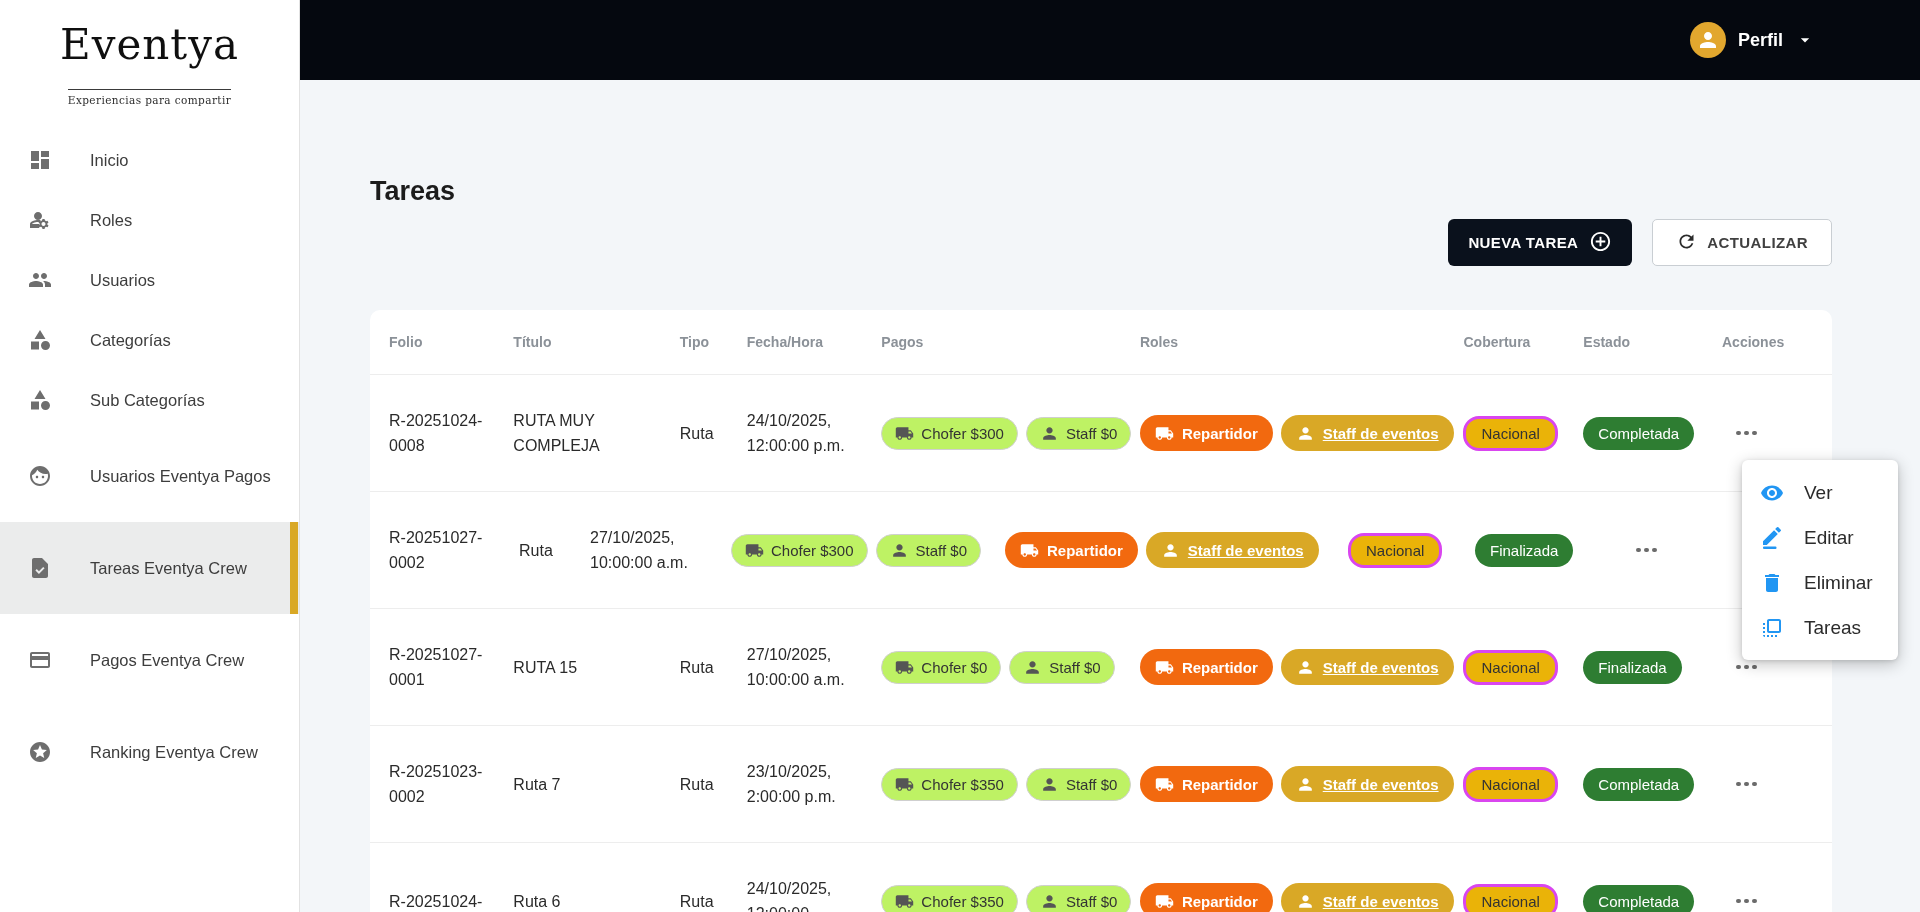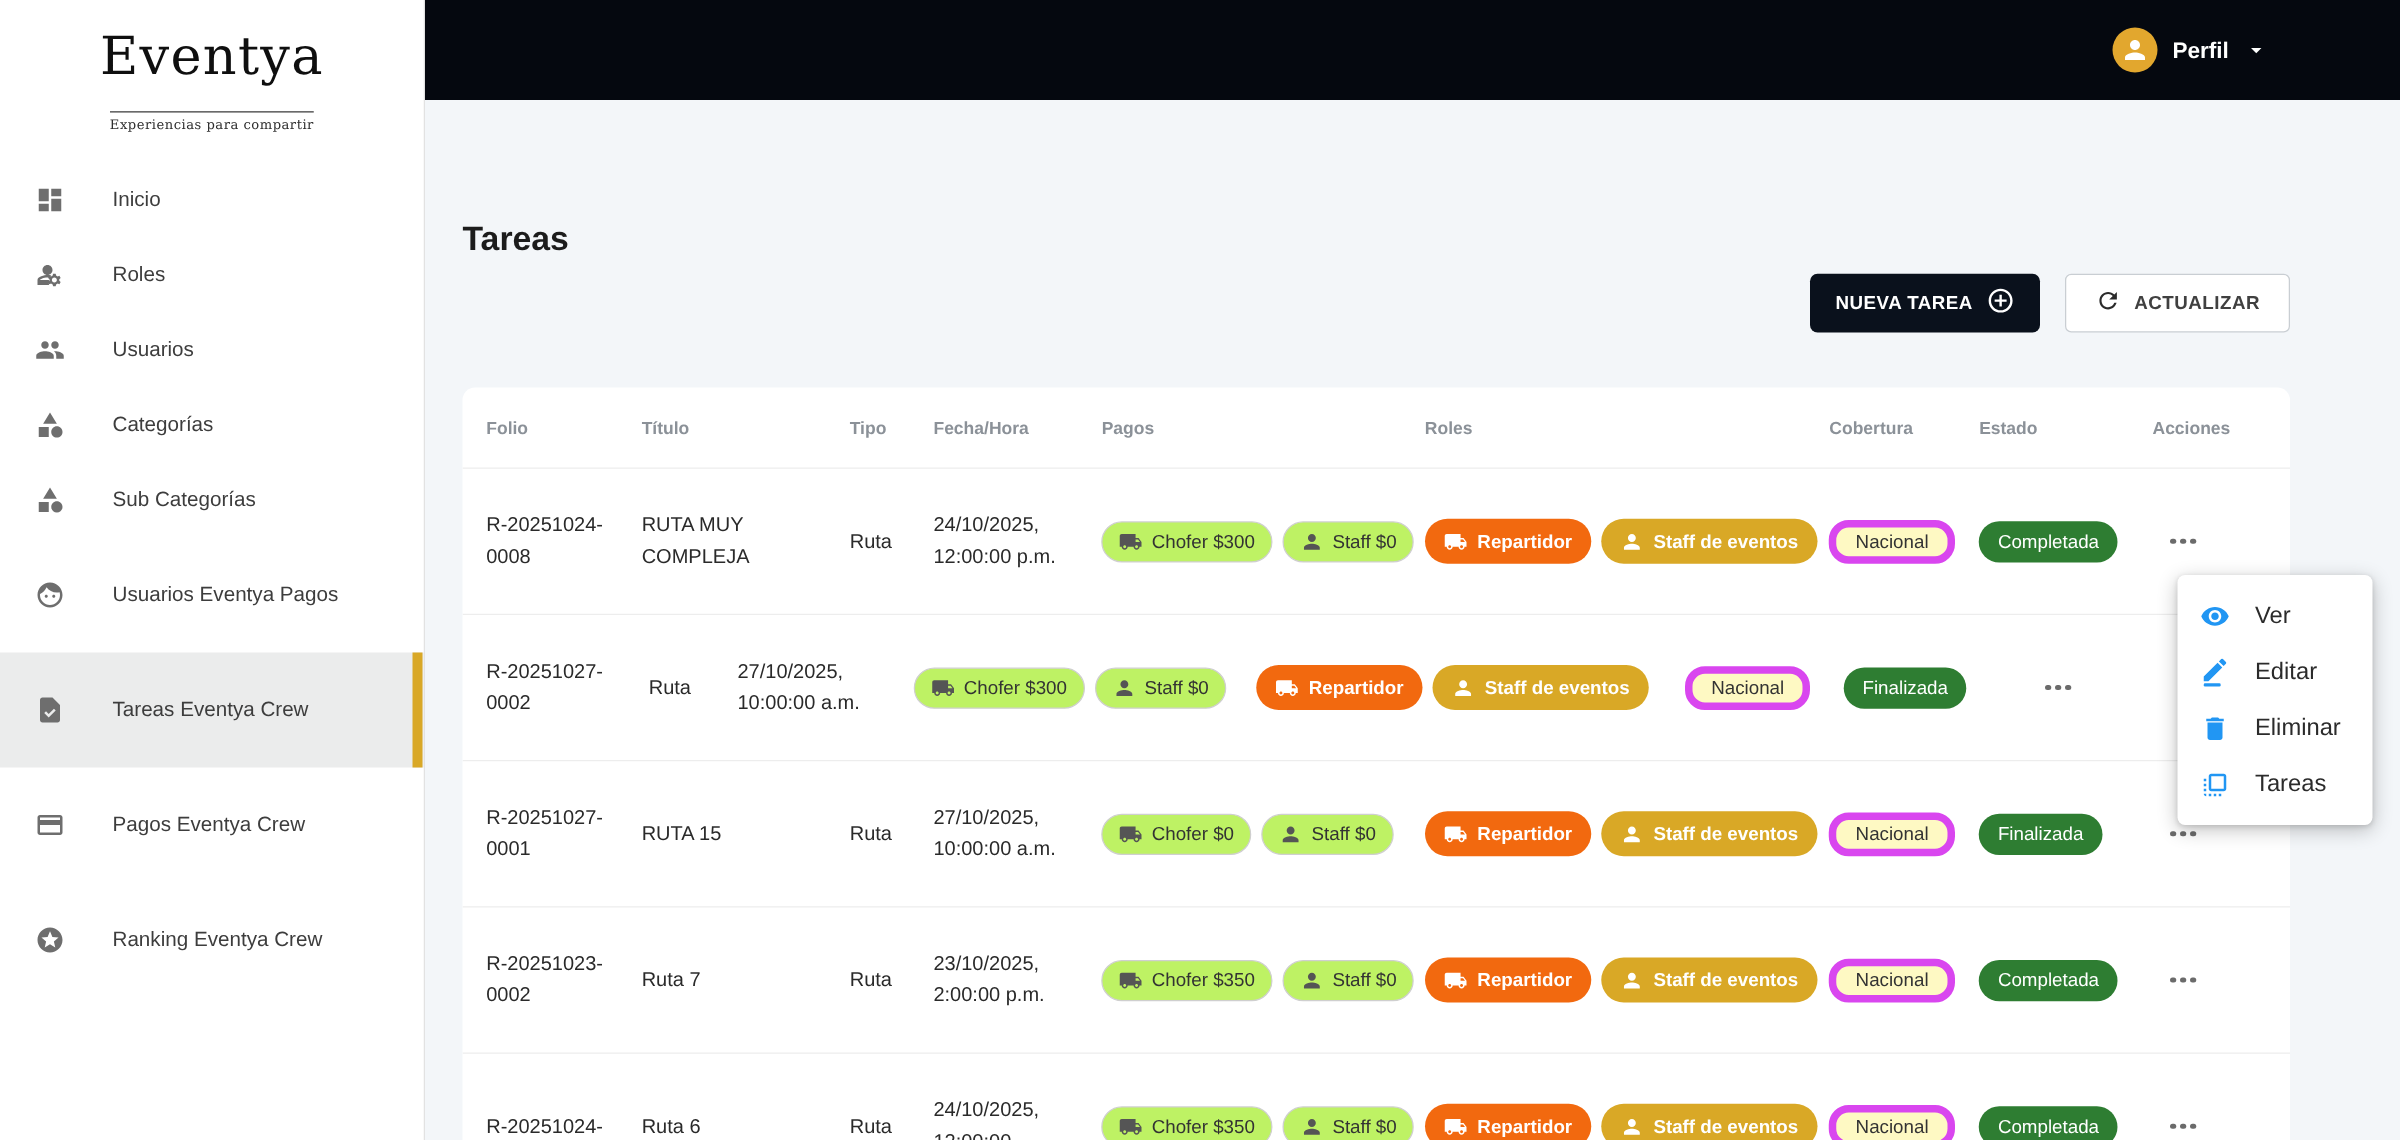--- a/index.html
+++ b/index.html
@@ -1,20 +1,20 @@
 <!DOCTYPE html>
 <html style="--accent-orange: #F2690F; --accent-gold: #D9A826; --status-green: #2E7D32; --menu-icon-blue: #2196F3; --sidebar-active-bar: #D9A826; --avatar-gold: #E2A72E; --topbar-black: #05080F;"><head>
 <meta charset="utf-8">
 <style>
   * { margin:0; padding:0; box-sizing:border-box; }
   html,body { width:1920px; height:912px; overflow:hidden; font-family:"Liberation Sans", sans-serif; background:#f3f6f9; }
   #app { position:relative; width:1920px; height:912px; }
 
   
-  .sidebar { position:absolute; left:0; top:0; bottom:0; width:340px; background:#ffffff;
+  .sidebar { position:absolute; left:0; top:0; bottom:0; width:300px; background:#ffffff;
              border-right:1px solid #e2e2e2; z-index:20; }
   .logo-wrap { padding-top:24px; text-align:center; }
   .logo-name { font-family:"DejaVu Serif", serif; font-size:42px; font-weight:500; color:#0f0f0f; line-height:1; letter-spacing:1px; }
   .logo-tag { display:inline-block; margin-top:5px; padding-top:4px; border-top:1.5px solid #3a3a3a;
               font-family:"DejaVu Serif", serif; font-size:10.5px; color:#2e2e2e; letter-spacing:.4px; }
   .nav { margin-top:22px; }
   .side-item { position:relative; display:flex; align-items:center; padding:0 18px 0 28px; min-height:60px; cursor:pointer; }
   .side-item.two { min-height:92px; }
   .side-ic { width:24px; height:24px; fill:#6e6e6e; flex:0 0 24px; }
   .side-label { margin-left:38px; font-size:16.5px; color:#3d3d3d; line-height:27px; }
@@ -52,27 +52,27 @@
   .tr.body-row { min-height:117px; }
   .th { font-size:14px; font-weight:600; color:#8b9198; white-space:nowrap; overflow:visible; }
   .td { font-size:16px; color:#2a2a2a; line-height:25px; }
   .c0{width:130px;padding-right:30px;} .c1{width:174px;padding-right:40px;} .c2{width:71px;}
   .c3{width:141px;padding-right:28px;} .c4{width:274px;} .c5{width:343px;} .c6{width:127px;}
   .c7{width:147px;} .c8{width:110px;flex:0 0 110px;}
   .chips { display:flex; align-items:center; gap:8px; flex-wrap:wrap; }
   .chip-outline { display:inline-flex; align-items:center; gap:7px; height:33px; padding:0 13px;
                   border:1px solid #cfcfcf; border-radius:17px; background:#bef264; font-size:15px; color:#333; white-space:nowrap; }
   .chip-outline svg { width:19px; height:19px; fill:#555; }
-  .chip-plain { display:inline-flex; align-items:center; height:35px; padding:0 15px; border:6px solid #d946ef;
-                border-radius:16px; background:#fef9c3; font-size:15px; color:#333; }
+  .chip-plain { display:inline-flex; align-items:center; height:35px; padding:0 15px; border:3px solid #d946ef;
+                border-radius:16px; background:#eab308; font-size:15px; color:#333; }
   .chip-role { display:inline-flex; align-items:center; gap:8px; height:36px; padding:0 15px; border-radius:18px;
                color:#fff; font-size:15px; font-weight:700; white-space:nowrap; }
   .chip-role svg { width:19px; height:19px; fill:#fff; }
   .role-repartidor { background:var(--accent-orange,#f2690f); }
-  .role-staff { background:var(--accent-gold,#d9a826); }
+  .role-staff { background:var(--accent-gold,#d9a826);text-decoration:underline; }
   .chip-status { display:inline-flex; align-items:center; height:33px; padding:0 15px; border-radius:17px;
                  background:var(--status-green,#2e7d32); color:#fff; font-size:15px; font-weight:500; }
   .dots-btn { display:flex; gap:3.5px; margin-left:8px; background:none; border:none; cursor:pointer; padding:8px 6px; }
   .dots-btn i { width:4.5px; height:4.5px; border-radius:50%; background:#6b6b6b; display:block; }
 
   
   .menu { position:absolute; left:1442px; top:380px; width:156px; background:#ffffff; border-radius:6px;
           box-shadow:0 4px 16px rgba(0,0,0,.24), 0 1px 4px rgba(0,0,0,.12); padding:10px 0; z-index:30; }
   .menu-item { display:flex; align-items:center; height:45px; padding:0 18px; gap:20px; cursor:pointer; }
   .menu-item svg { width:24px; height:24px; fill:var(--menu-icon-blue,#2196f3); flex:0 0 24px; }

